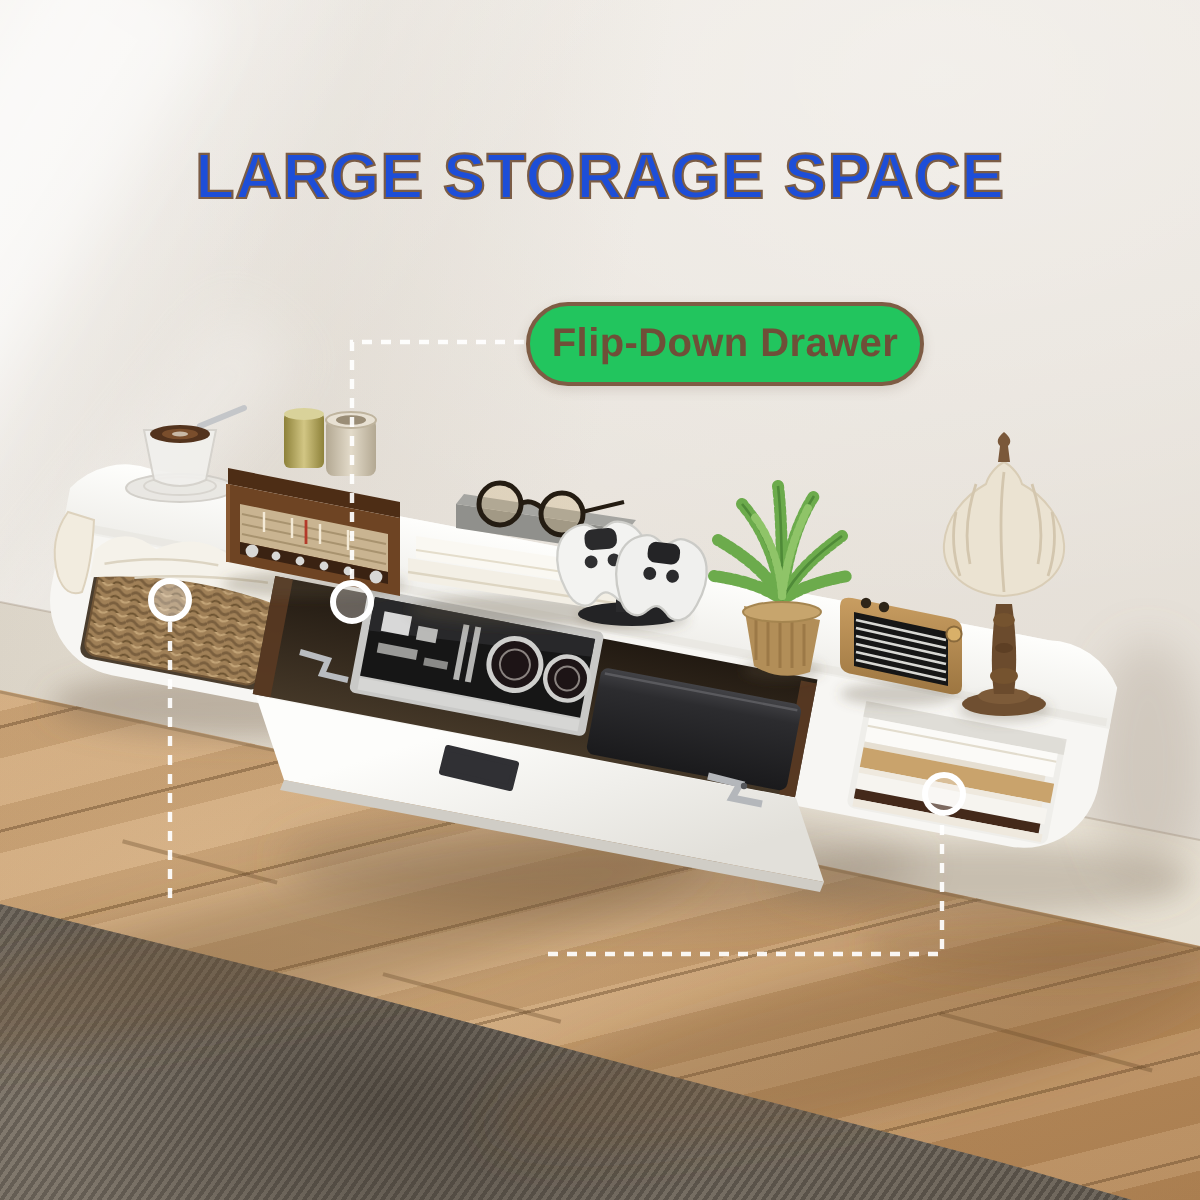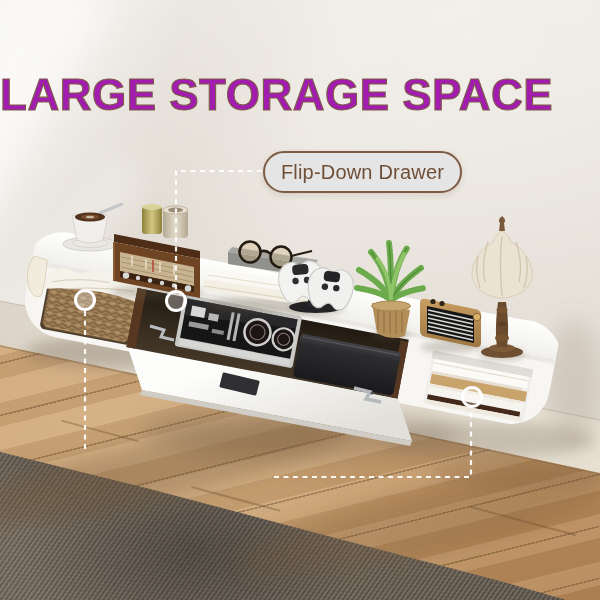--- a/index.html
+++ b/index.html
@@ -36,26 +36,26 @@
   .j3{left:60px;top:430px;width:80px;transform:rotate(15deg);}
   
   .rug{position:absolute;inset:0;
     clip-path:polygon(0 452px,150px 489px,320px 534px,500px 581px,566px 600px,0 600px);
     background:
       radial-gradient(240px 150px at 32% 92%, rgba(38,32,26,.38), rgba(38,32,26,0) 70%),
       radial-gradient(200px 120px at 8% 75%, rgba(38,32,26,.25), rgba(38,32,26,0) 70%),
       linear-gradient(120deg, rgba(255,250,240,.10), rgba(0,0,0,.12)),
       repeating-linear-gradient(305deg,#7d7468 0 2px,#5f574d 2px 4px);}
   
-  .title{position:absolute;left:0;top:70px;width:600px;text-align:left;
-    font-size:44px;font-weight:bold;letter-spacing:.5px;color:#a21caf;
+  .title{position:absolute;left:0;top:70px;width:600px;text-align:center;
+    font-size:32px;font-weight:bold;letter-spacing:.5px;color:#1d4ed8;
     -webkit-text-stroke:1.1px #7b5c45;}
   .pill{position:absolute;display:flex;align-items:center;justify-content:center;
-    background:#e5e5e5;border:2px solid #7e5c44;border-radius:22px;
-    color:#6f4f38;font-size:20px;font-weight:normal;letter-spacing:.2px;
+    background:#22c55e;border:2px solid #7e5c44;border-radius:22px;
+    color:#6f4f38;font-size:20px;font-weight:bold;letter-spacing:.2px;
     box-shadow:0 2px 6px rgba(110,90,70,.18);box-sizing:border-box;text-align:center;}
   .pill-drawer{left:263px;top:151px;width:199px;height:42px;}
   .pill-shelves{left:71px;top:455px;width:201px;height:43px;}
   svg{position:absolute;left:0;top:0;}
 </style>
 </head>
 <body>
 
 <div class="stage">
 

